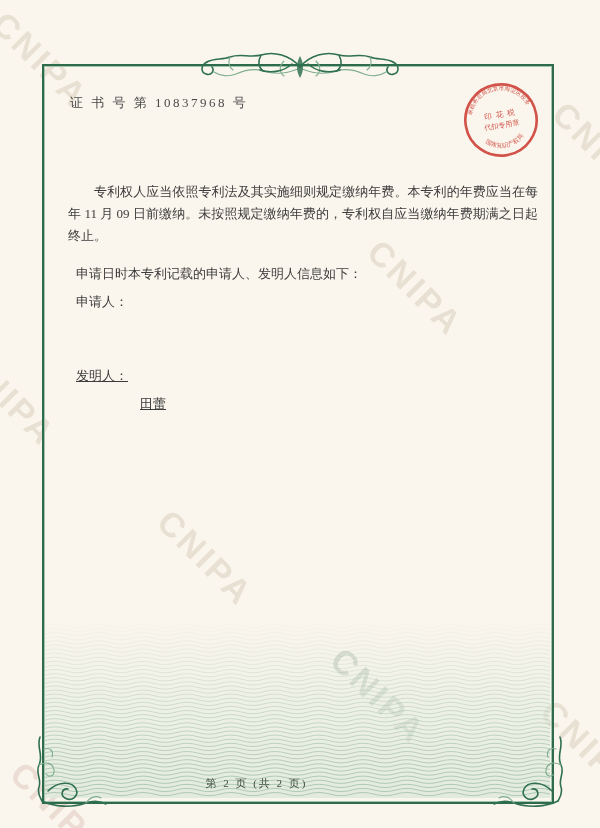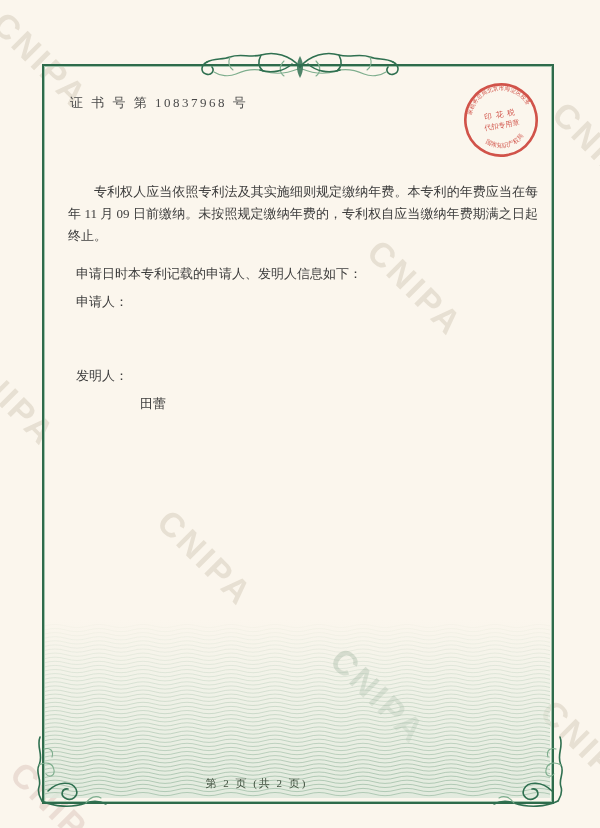--- a/index.html
+++ b/index.html
@@ -56,21 +56,21 @@
     position:absolute;left:70px;top:94px;z-index:10;
     font-size:13px;letter-spacing:2.5px;color:#4a4a4a;
   }
   .para-fee{
     position:absolute;left:68px;top:181px;width:470px;z-index:10;
     font-size:13px;line-height:22px;color:#3c3c3c;
     text-indent:2em;text-align:justify;margin:0;
   }
   .block{position:absolute;left:68px;z-index:10;font-size:13px;line-height:20px;color:#3c3c3c;}
   .block-info{top:256px;}
-  .block-inventor{top:358px;}
+  .block-inventor{top:358px;text-decoration:underline;}
   .block div{margin:8px;}
   .indent-name{padding-left:64px;}
   .footer{
     position:absolute;left:26px;top:776px;width:461px;z-index:10;
     text-align:center;font-size:11px;letter-spacing:2px;color:#41503f;
   }
   .flo{stroke:#2f7050;fill:none;stroke-width:1.6;stroke-linecap:round;}
   .flo-light{stroke:#7fae8e;fill:none;stroke-width:1.1;stroke-linecap:round;}
 </style>
 </head>

